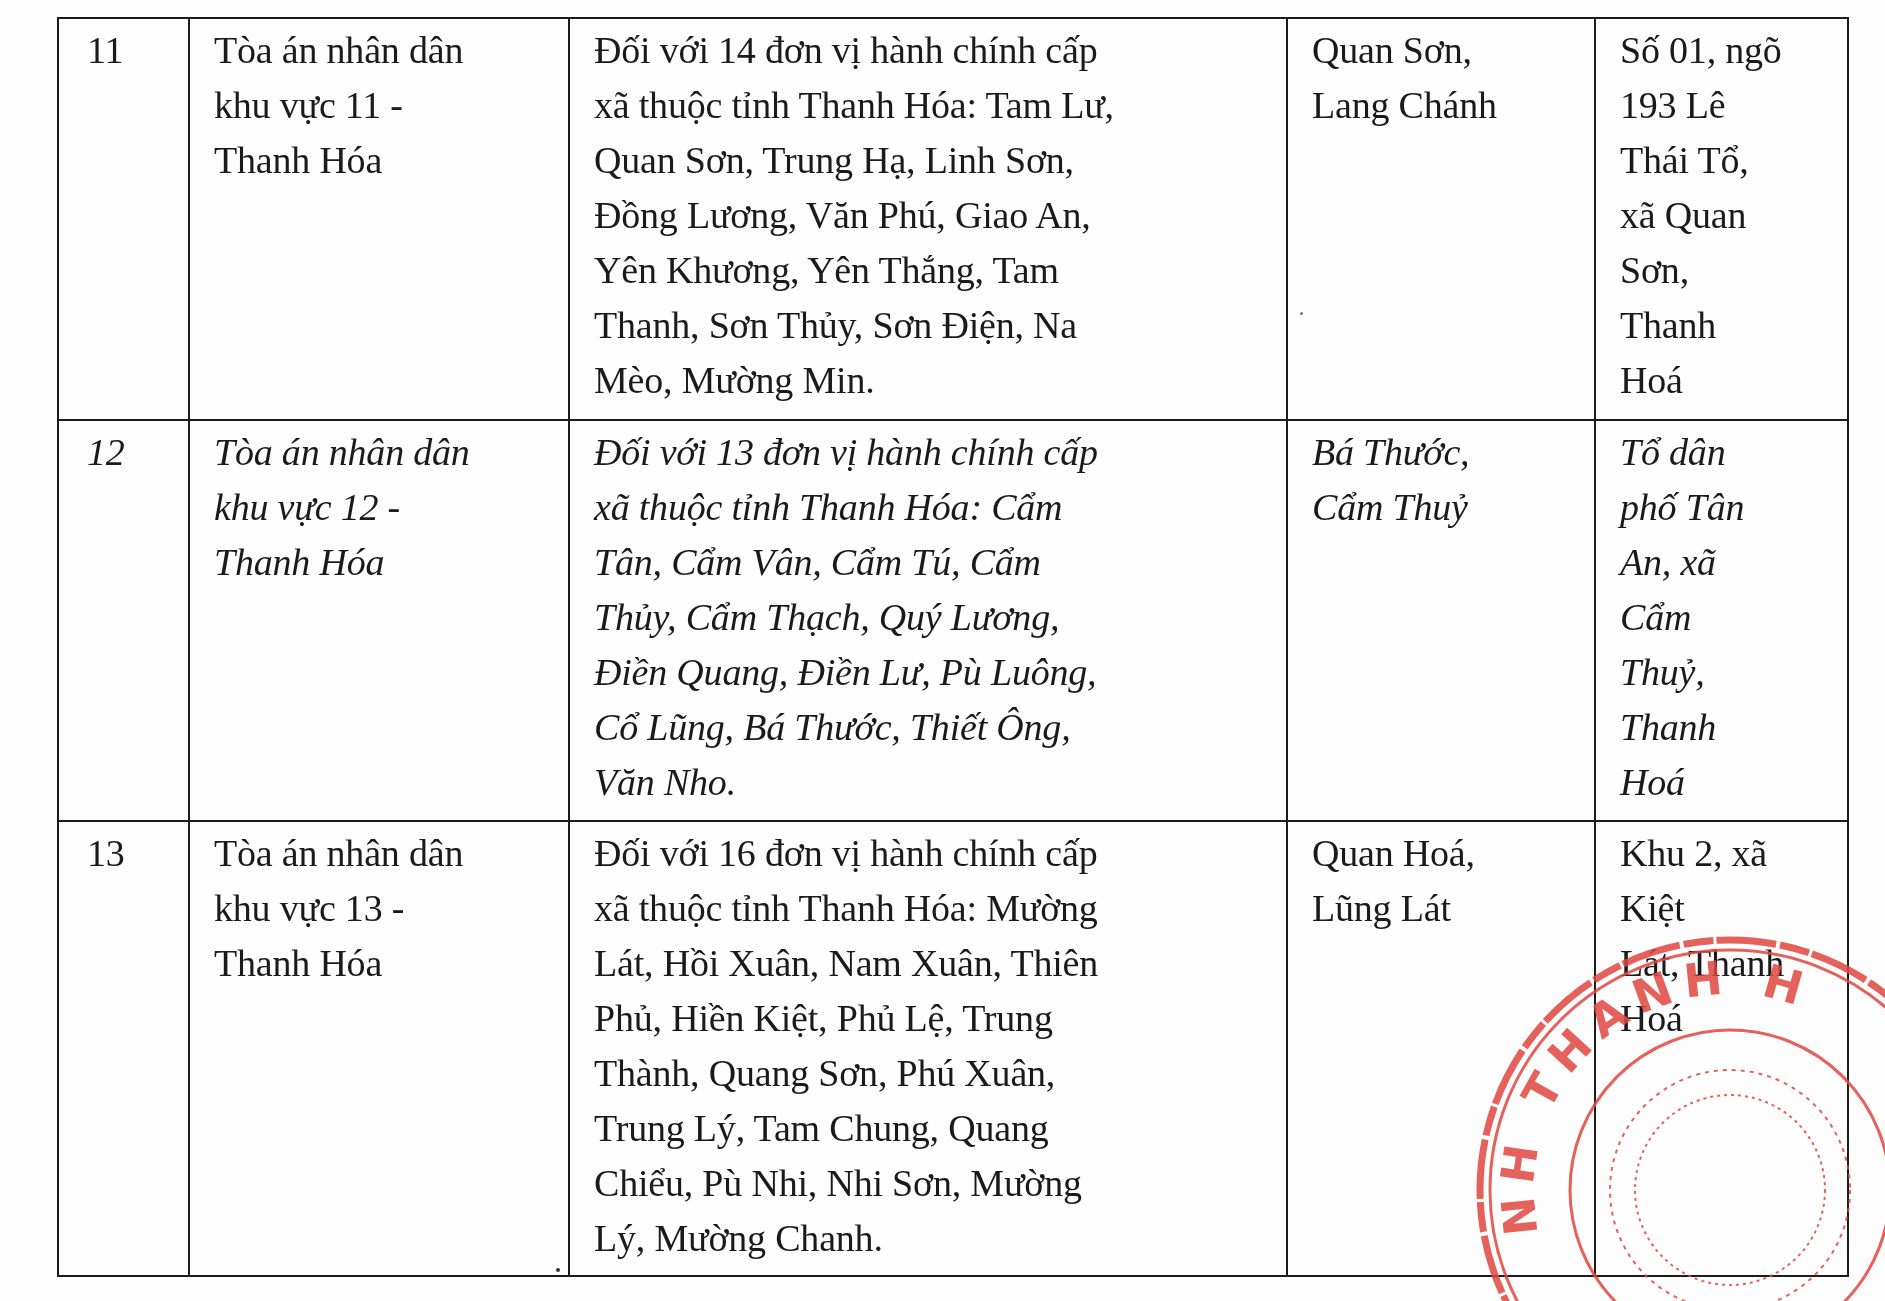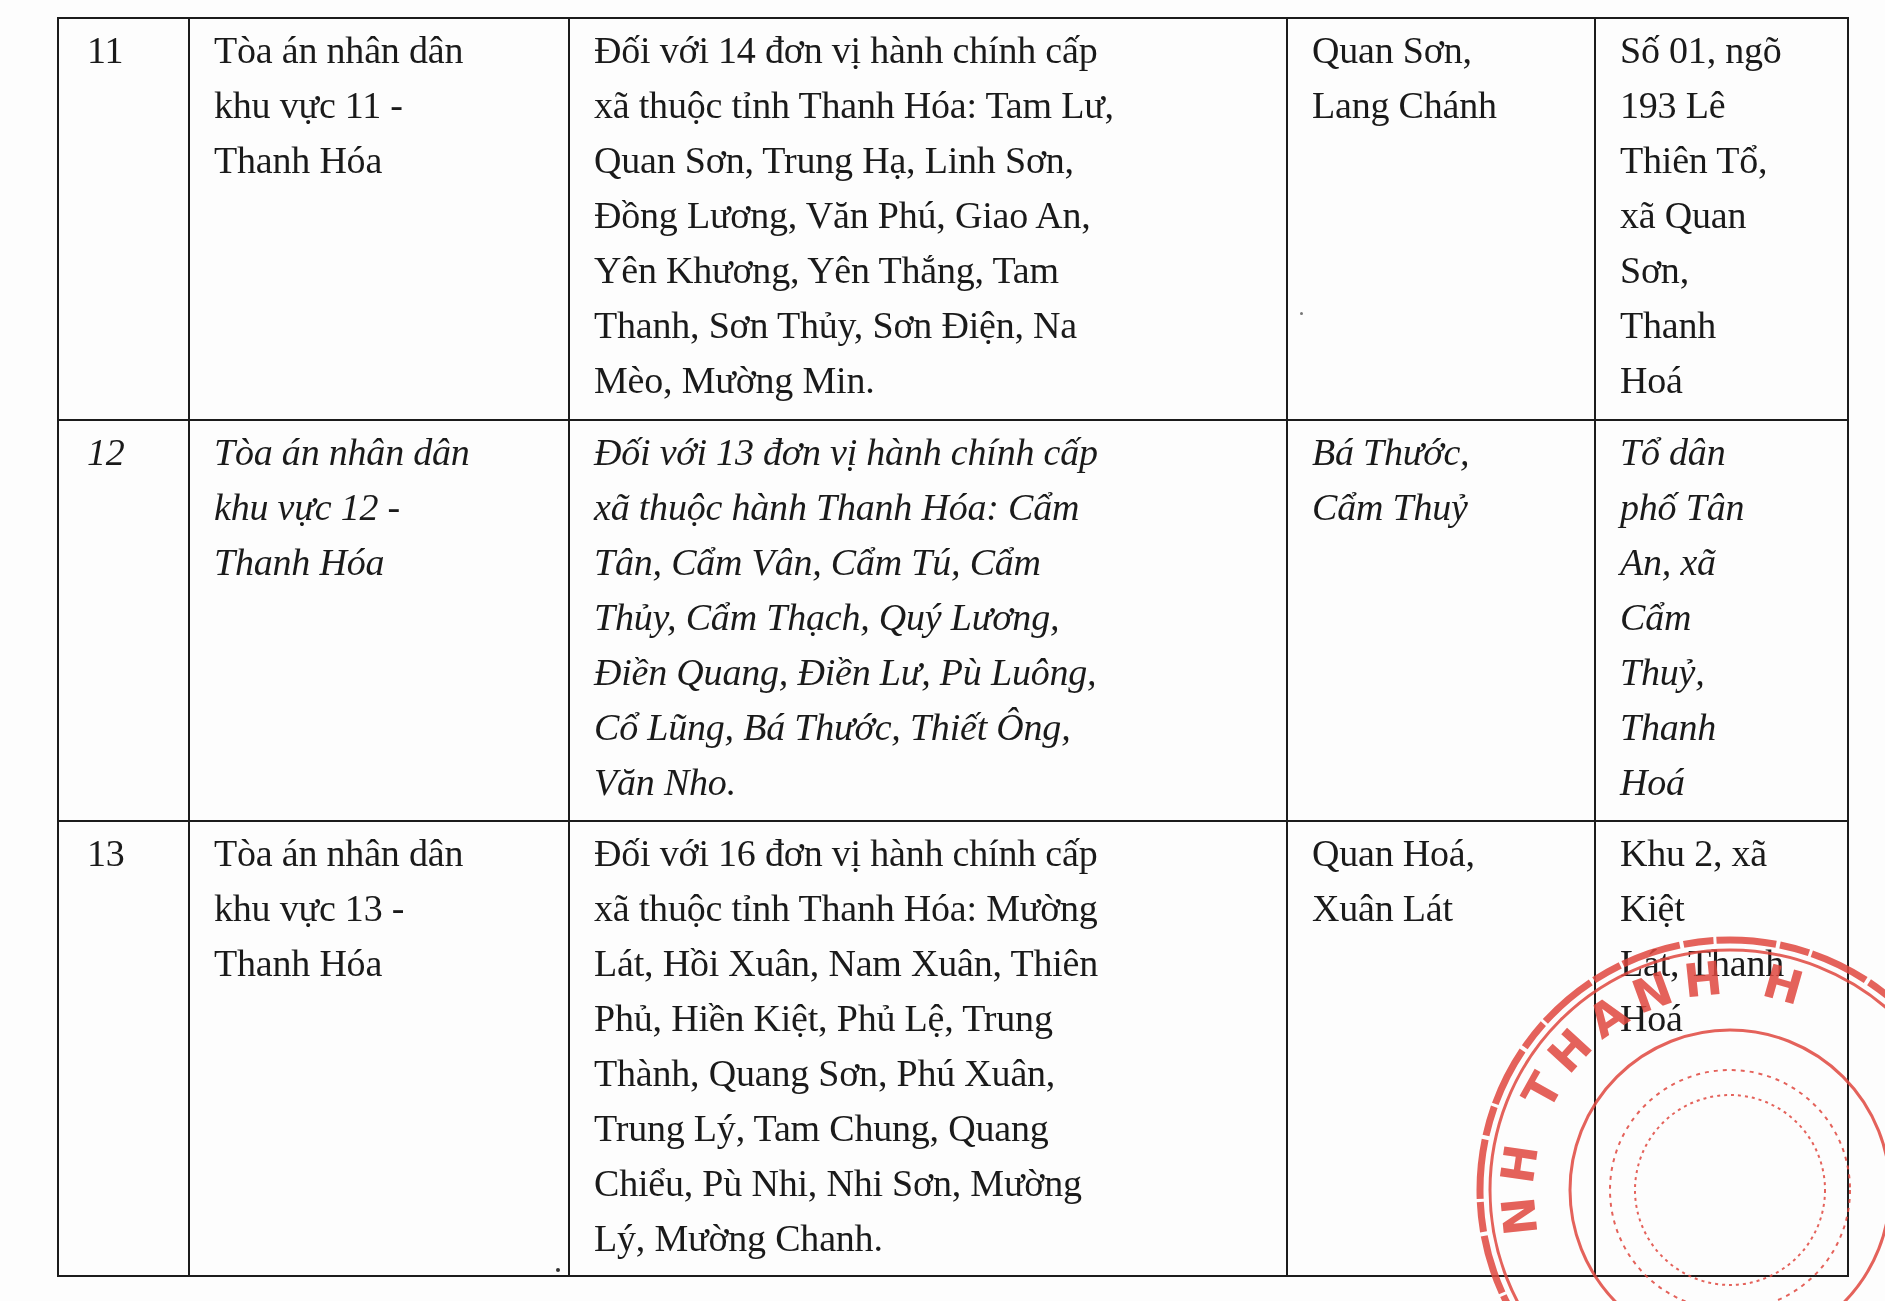--- a/index.html
+++ b/index.html
@@ -108,21 +108,21 @@
         <td>
           <div class="cell-inner">
             <span class="line">Quan Sơn,</span>
             <span class="line">Lang Chánh</span>
           </div>
         </td>
         <td>
           <div class="cell-inner">
             <span class="line">Số 01, ngõ</span>
             <span class="line">193 Lê</span>
-            <span class="line">Thiên Tổ,</span>
+            <span class="line">Thái Tổ,</span>
             <span class="line">xã Quan</span>
             <span class="line">Sơn,</span>
             <span class="line">Thanh</span>
             <span class="line">Hoá</span>
           </div>
         </td>
       </tr>
 
       <tr class="r2">
         <td class="c-no">
@@ -133,21 +133,21 @@
         <td>
           <div class="cell-inner">
             <span class="line">Tòa án nhân dân</span>
             <span class="line">khu vực 12 -</span>
             <span class="line">Thanh Hóa</span>
           </div>
         </td>
         <td>
           <div class="cell-inner">
             <span class="line">Đối với 13 đơn vị hành chính cấp</span>
-            <span class="line">xã thuộc hành Thanh Hóa: Cẩm</span>
+            <span class="line">xã thuộc tỉnh Thanh Hóa: Cẩm</span>
             <span class="line">Tân, Cẩm Vân, Cẩm Tú, Cẩm</span>
             <span class="line">Thủy, Cẩm Thạch, Quý Lương,</span>
             <span class="line">Điền Quang, Điền Lư, Pù Luông,</span>
             <span class="line">Cổ Lũng, Bá Thước, Thiết Ông,</span>
             <span class="line">Văn Nho.</span>
           </div>
         </td>
         <td>
           <div class="cell-inner">
             <span class="line">Bá Thước,</span>
@@ -188,21 +188,21 @@
             <span class="line">Phủ, Hiền Kiệt, Phủ Lệ, Trung</span>
             <span class="line">Thành, Quang Sơn, Phú Xuân,</span>
             <span class="line">Trung Lý, Tam Chung, Quang</span>
             <span class="line">Chiểu, Pù Nhi, Nhi Sơn, Mường</span>
             <span class="line">Lý, Mường Chanh.</span>
           </div>
         </td>
         <td>
           <div class="cell-inner">
             <span class="line">Quan Hoá,</span>
-            <span class="line">Xuân Lát</span>
+            <span class="line">Lũng Lát</span>
           </div>
         </td>
         <td>
           <div class="cell-inner">
             <span class="line">Khu 2, xã</span>
             <span class="line">Kiệt</span>
             <span class="line">Lát, Thanh</span>
             <span class="line">Hoá</span>
           </div>
         </td>

